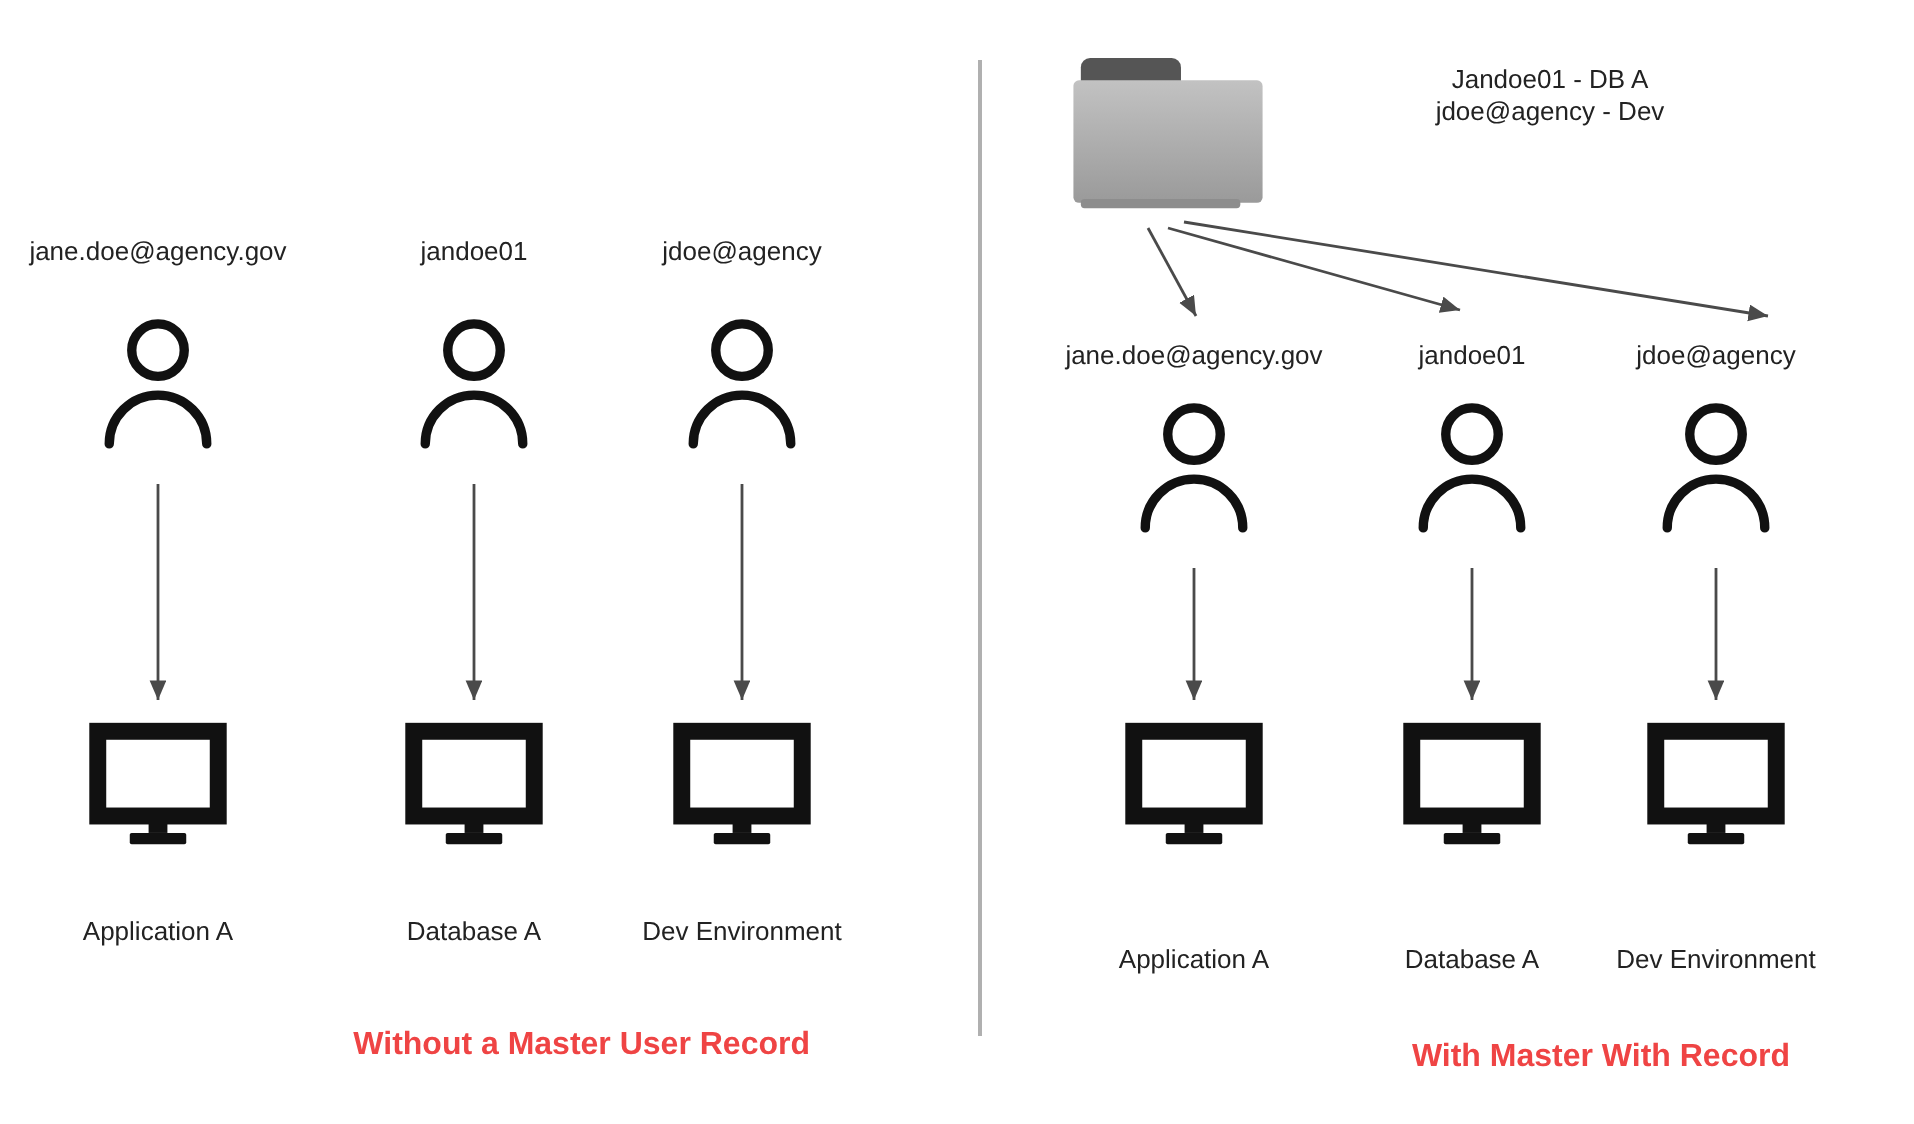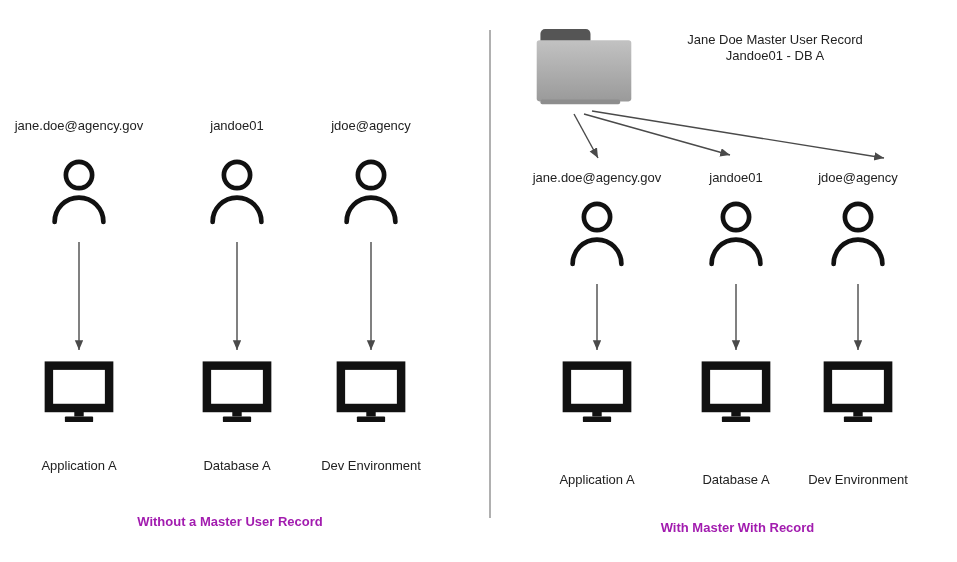--- a/index.html
+++ b/index.html
@@ -13,21 +13,21 @@
   }
   html,body{margin:0;padding:0;background:#fff;}
   .canvas{
     position:relative;width:957px;height:562px;background:#fff;overflow:hidden;
     font-family:"Liberation Sans","DejaVu Sans",sans-serif;color:var(--text-dark,#222);
   }
   .overlay{position:absolute;left:0;top:0;width:957px;height:562px;pointer-events:none;}
   .arrow-line{stroke:var(--arrow-gray,#4a4a4a);stroke-width:1.4;fill:none;}
   .divider{position:absolute;left:489px;top:30px;width:2px;height:488px;background:var(--divider-gray,#b0b0b0);}
   .label{position:absolute;text-align:center;font-size:13px;line-height:15px;white-space:nowrap;}
-  .caption{position:absolute;text-align:center;font-weight:bold;font-size:13px;color:#a21caf;}
+  .caption{position:absolute;text-align:right;font-weight:bold;font-size:16px;color:#ef4444;}
   .icon{position:absolute;}
   .note{position:absolute;left:640px;top:32px;width:270px;text-align:center;font-size:13px;line-height:16px;}
   .note .link{color:var(--link-blue,#1673c2);text-decoration:underline;cursor:pointer;}
 </style>
 </head>
 <body>
 
 <div class="canvas">
 
   <svg class="overlay" viewBox="0 0 957 562">
@@ -105,22 +105,22 @@
     <div class="caption" style="left:55px;top:514px;width:350px">Without a Master User Record</div>
   </section>
 
   <section>
 
     <svg class="icon" style="left:533px;top:26px" width="102" height="84">
         <use href="#icon-folder"></use>
       </svg>
 
     <div class="note">
-      <div>Jane Doe Master User Record</div>
       <div>Jandoe01 - DB A</div>
+      <div>jdoe@agency - Dev</div>
     </div>
 
     <div class="label" style="left:512px;top:170px;width:170px">jane.doe@agency.gov</div>
     <div class="label" style="left:651px;top:170px;width:170px">jandoe01</div>
     <div class="label" style="left:773px;top:170px;width:170px">jdoe@agency</div>
 
     <svg class="icon" style="left:567px;top:198px" width="60" height="70">
         <use href="#icon-person"></use>
       </svg>
     <svg class="icon" style="left:706px;top:198px" width="60" height="70">

